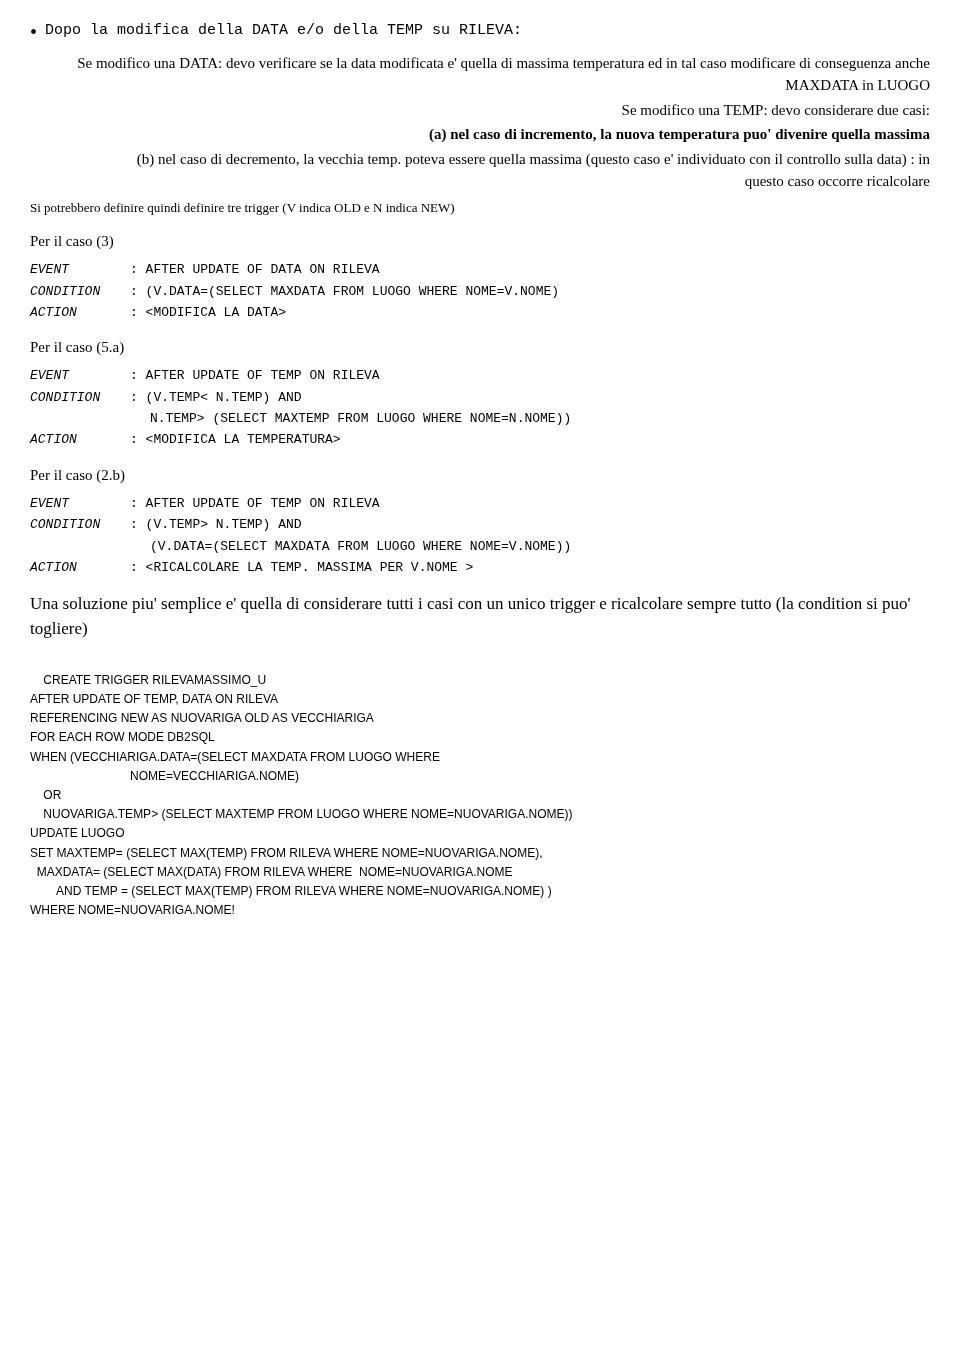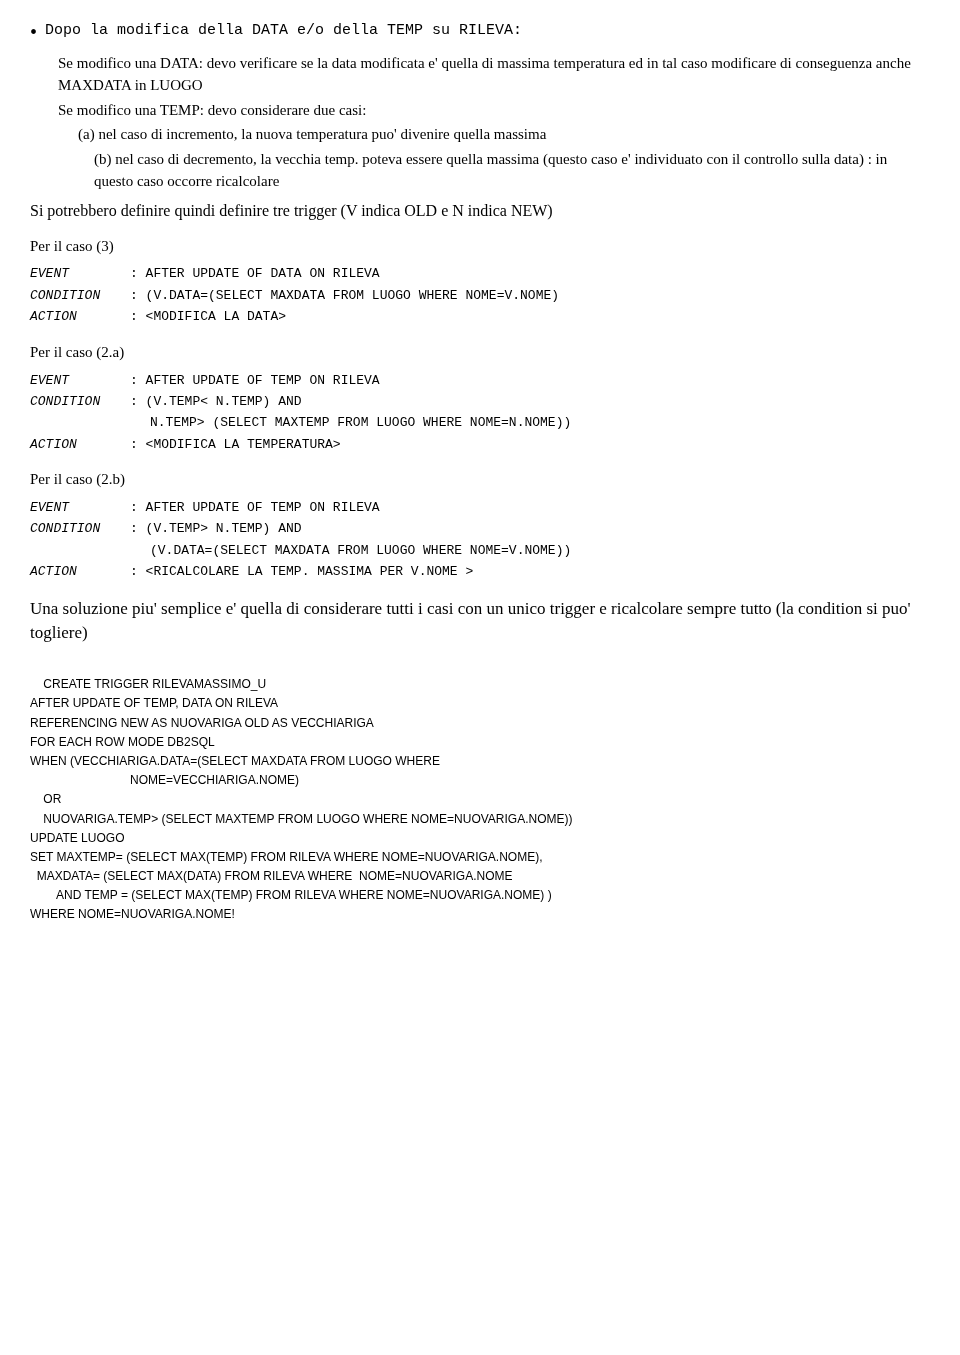--- a/index.html
+++ b/index.html
@@ -44,24 +44,25 @@
     }
 
     .indent-block {
       margin-left: 28px;
       margin-bottom: 6px;
     }
 
     .indent-block .line {
       margin-bottom: 3px;
       line-height: 1.45;
+      text-align: right;
     }
 
     .section-heading {
-      font-size: 16px;
+      font-size: 13px;
       font-weight: normal;
       margin-bottom: 6px;
       line-height: 1.45;
     }
 
     .per-caso {
       font-size: 15px;
       font-weight: normal;
       margin: 14px 0 6px 0;
     }
@@ -111,21 +112,21 @@
     <span class="bullet-text">Dopo la modifica della DATA e/o della TEMP su RILEVA:</span>
   </div>
 
   <div class="indent-block">
     <div class="line">
       <span>Se modifico una DATA:  devo verificare se la data modificata e' quella di massima temperatura ed in tal caso modificare di conseguenza anche MAXDATA in LUOGO</span>
     </div>
     <div class="line">
       <span>Se modifico una TEMP: devo considerare due casi:</span>
     </div>
-    <div class="line" style="margin-left: 20px;">
+    <div class="line" style="margin-left: 20px; font-weight: bold;">
       <span>(a) nel caso di incremento, la nuova temperatura puo' divenire quella massima</span>
     </div>
     <div class="line" style="margin-left: 36px;">
       <span>(b) nel caso di decremento, la vecchia temp. poteva essere quella massima (questo caso e' individuato con il controllo sulla data) : in questo caso occorre ricalcolare</span>
     </div>
   </div>
 
   <div class="section-heading">
     <span>Si potrebbero definire quindi definire tre trigger  (V indica OLD e N indica NEW)</span>
   </div>
@@ -145,21 +146,21 @@
       <td class="col-value">: (V.DATA=(SELECT MAXDATA FROM LUOGO WHERE  NOME=V.NOME)</td>
     </tr>
     <tr>
       <td class="col-label">ACTION</td>
       <td class="col-value">: &lt;MODIFICA LA DATA&gt;</td>
     </tr>
   </tbody>
     </table>
 
   <div class="per-caso">
-    <span>Per il caso (2.a)</span>
+    <span>Per il caso (5.a)</span>
   </div>
 
   <table class="code-table">
     <tbody>
         <tr>
       <td class="col-label">EVENT</td>
       <td class="col-value">: AFTER UPDATE OF TEMP ON RILEVA</td>
     </tr>
     <tr>
       <td class="col-label">CONDITION</td>

